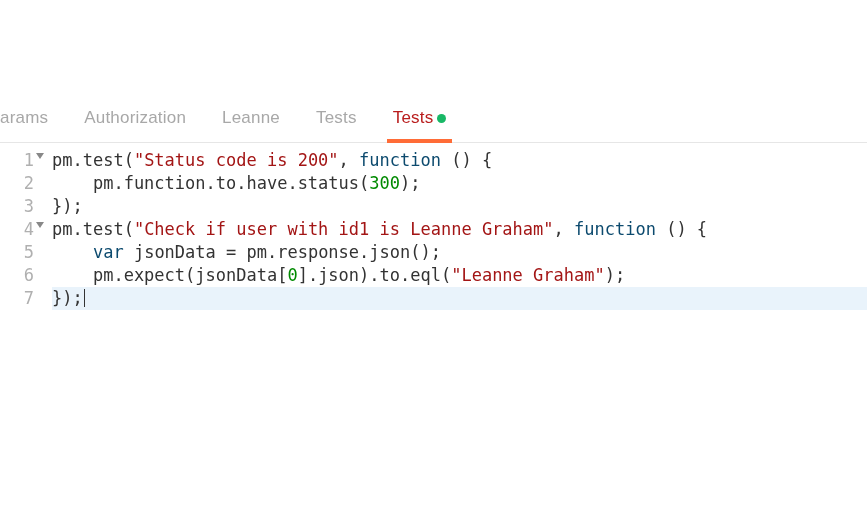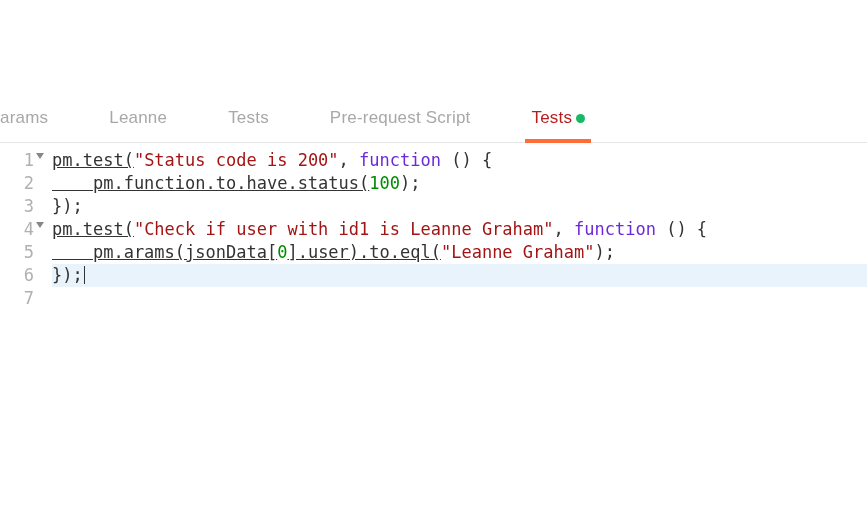--- a/index.html
+++ b/index.html
@@ -7,21 +7,21 @@
     font-family: -apple-system, Helvetica, Arial, sans-serif;
     background: #fff;
     width: 867px;
     height: 513px;
     overflow: hidden;
   }
   .top-spacer { height: 108px; }
   .tabs {
     display: flex;
     align-items: center;
-    gap: 61px;
+    gap: 36px;
     padding: 0 0 8px 0;
     border-bottom: 1px solid #e6e6e6;
     color: #a8a8a8;
     font-size: 17px;
   }
   .tab {
     position: relative;
     cursor: pointer;
     padding-bottom: 6px;
     white-space: nowrap;
@@ -65,57 +65,58 @@
     right: -10px;
     top: 4px;
     width: 0; height: 0;
     border-left: 4px solid transparent;
     border-right: 4px solid transparent;
     border-top: 6px solid #888;
   }
   .code { flex: 1; padding-left: 14px; position: relative; }
   .code .cl { height: 23px; white-space: pre; }
   .code .cl.hl { background: #e9f3fb; }
-  .tok-ident { color: #333; text-decoration: underline; }
+  .tok-ident { color: #333; }
   .tok-punc { color: #333; }
   .tok-str  { color: #a31515; }
-  .tok-kw   { color: #6d28d9; }
+  .tok-kw   { color: #0c4a6e; }
   .tok-num  { color: #008a00; }
   .cursor {
     display: inline-block;
     width: 1px; height: 18px;
     background: #333;
     vertical-align: -3px;
     margin-left: 1px;
   }
 </style>
 </head>
 <body>
 
 <div class="top-spacer"></div>
 
 <div class="tabs">
   <span class="tab">arams</span>
+  <span class="tab">Authorization</span>
   <span class="tab">Leanne</span>
   <span class="tab">Tests</span>
-  <span class="tab">Pre-request Script</span>
   <span class="tab active"><span>Tests</span><span class="dot"></span></span>
 </div>
 
 <div class="editor">
   <div class="gutter">
     <div class="gl"><span>1</span><span class="fold"></span></div>
     <div class="gl">2</div>
     <div class="gl">3</div>
     <div class="gl"><span>4</span><span class="fold"></span></div>
     <div class="gl">5</div>
     <div class="gl">6</div>
     <div class="gl">7</div>
   </div>
   <div class="code">
     <div class="cl"><span class="tok-ident">pm.test(</span><span class="tok-str">"Status code is 200"</span><span class="tok-punc">, </span><span class="tok-kw">function</span><span class="tok-punc"> () {</span></div>
-    <div class="cl"><span class="tok-ident">    pm.function.to.have.status(</span><span class="tok-num">100</span><span class="tok-punc">);</span></div>
+    <div class="cl"><span class="tok-ident">    pm.function.to.have.status(</span><span class="tok-num">300</span><span class="tok-punc">);</span></div>
     <div class="cl"><span class="tok-punc">});</span></div>
     <div class="cl"><span class="tok-ident">pm.test(</span><span class="tok-str">"Check if user with id1 is Leanne Graham"</span><span class="tok-punc">, </span><span class="tok-kw">function</span><span class="tok-punc"> () {</span></div>
-    <div class="cl"><span class="tok-ident">    pm.arams(jsonData[</span><span class="tok-num">0</span><span class="tok-ident">].user).to.eql(</span><span class="tok-str">"Leanne Graham"</span><span class="tok-punc">);</span></div>
+    <div class="cl"><span class="tok-ident">    </span><span class="tok-kw">var</span><span class="tok-ident"> jsonData = pm.response.json();</span></div>
+    <div class="cl"><span class="tok-ident">    pm.expect(jsonData[</span><span class="tok-num">0</span><span class="tok-ident">].json).to.eql(</span><span class="tok-str">"Leanne Graham"</span><span class="tok-punc">);</span></div>
     <div class="cl hl"><span class="tok-punc">});</span><span class="cursor"></span></div>
   </div>
 </div>
 
 </body></html>

